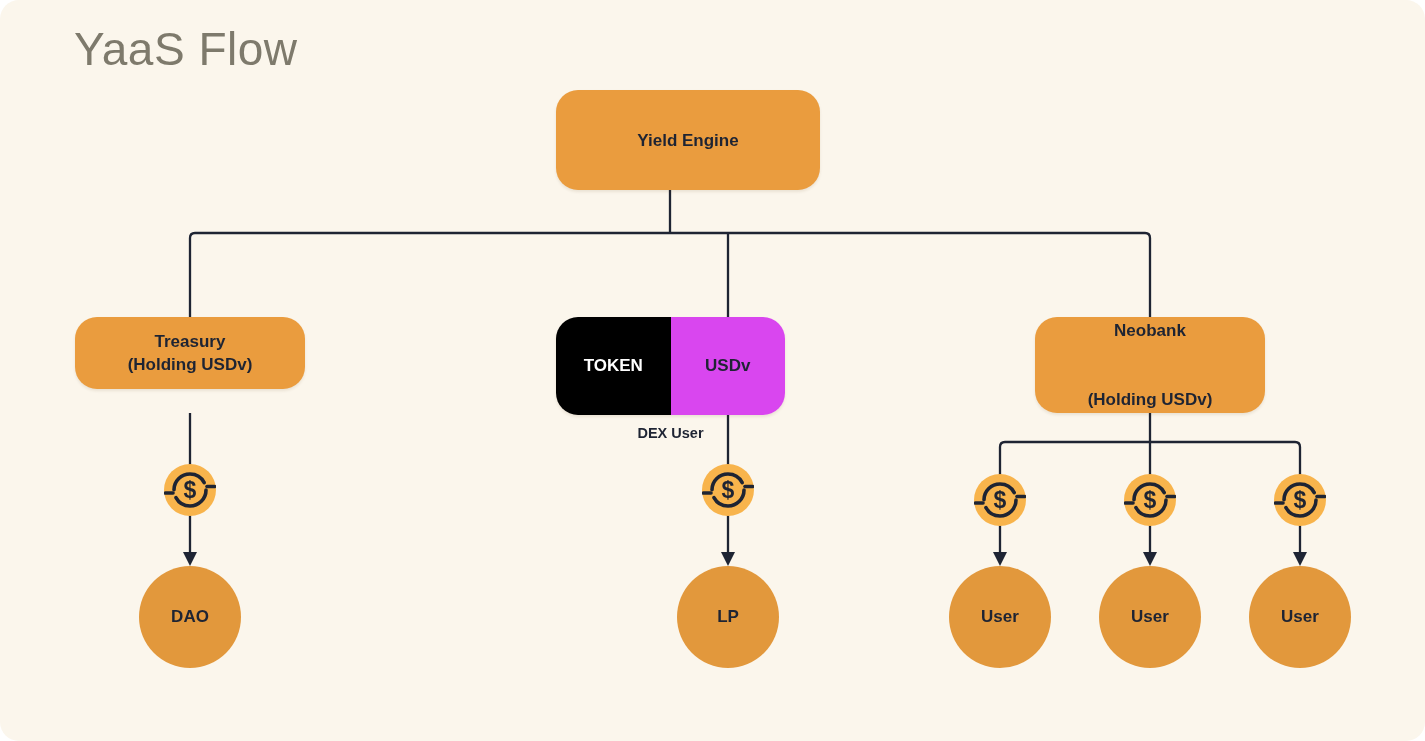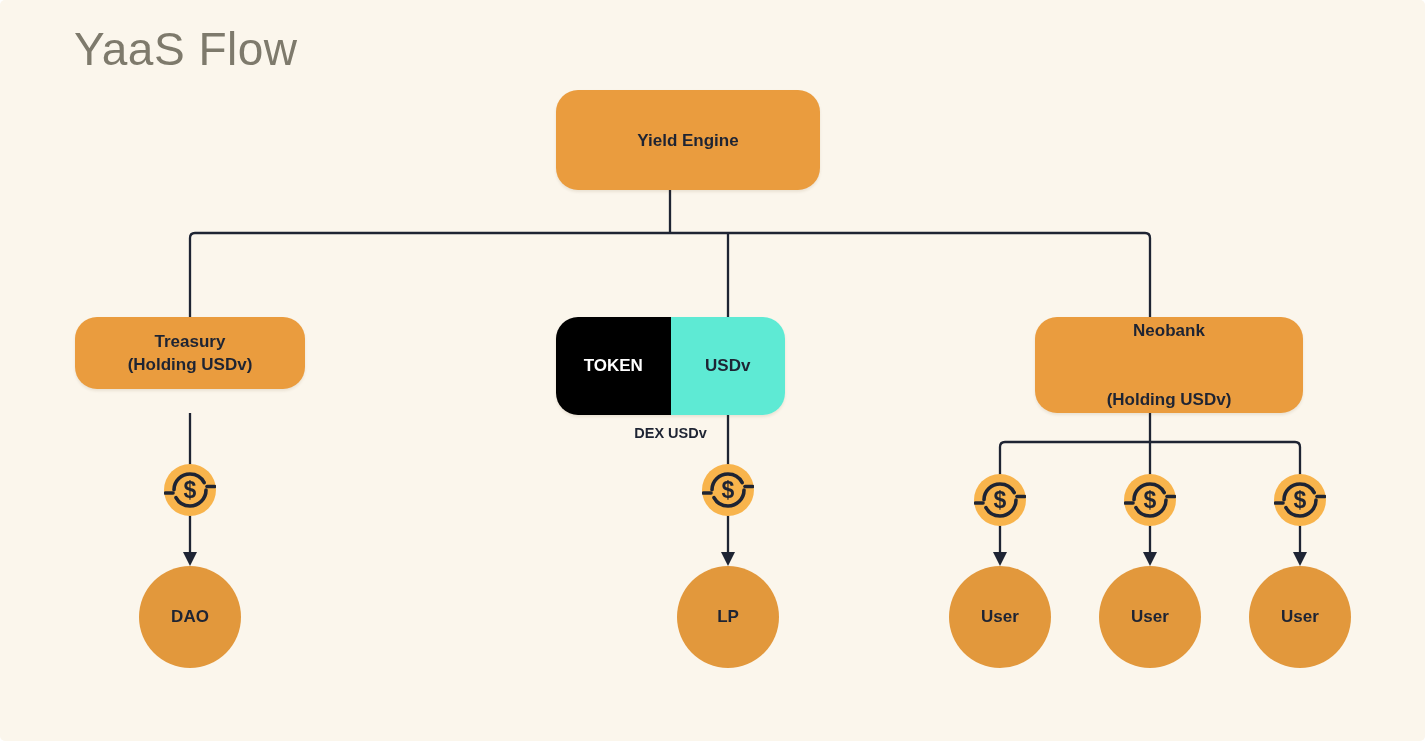--- a/index.html
+++ b/index.html
@@ -1,21 +1,21 @@
 <!DOCTYPE html>
 <html><head>
 <meta charset="utf-8">
 <style>
   html, body { margin: 0; padding: 0; background: #ffffff; }
   * { box-sizing: border-box; }
   #canvas {
     position: relative;
     width: 1425px; height: 741px;
     background: #FBF6EC;
-    border-radius: 5px;
+    border-radius: 19px;
     overflow: hidden;
     font-family: "Liberation Sans", "DejaVu Sans", sans-serif;
     color: #1E2433;
   }
   #page-title {
     position: absolute; left: 74px; top: 22px;
     font-size: 46px; font-weight: 500; color: #7E7A6C;
     letter-spacing: 0.5px;
   }
   svg.connectors { position: absolute; left: 0; top: 0; z-index: 1; }
@@ -26,35 +26,35 @@
     position: absolute; z-index: 2;
     background: #EA9C3E;
     border-radius: 22px;
     display: flex; flex-direction: column; align-items: center; justify-content: center;
     text-align: center;
     font-size: 17px; font-weight: 700; line-height: 23px;
     box-shadow: 0 2px 3px rgba(90,60,10,0.10);
   }
   #yield-engine { left: 556px; top: 90px; width: 264px; height: 100px; }
   #treasury    { left: 75px;  top: 317px; width: 230px; height: 72px; }
-  #neobank     { left: 1035px; top: 317px; width: 268px; height: 96px; gap: 46px; }
+  #neobank     { left: 1035px; top: 317px; width: 230px; height: 96px; gap: 46px; }
 
   #dex-pool-box {
     position: absolute; z-index: 2;
     left: 556px; top: 317px; width: 229px; height: 98px;
     display: flex;
     border-radius: 22px; overflow: hidden;
     box-shadow: 0 2px 3px rgba(90,60,10,0.10);
   }
   #dex-pool-box .half {
     flex: 1; display: flex; align-items: center; justify-content: center;
     font-size: 17px; font-weight: 700;
   }
   .half.token { background: #000000; color: #ffffff; }
-  .half.usdv  { background: #5eead4; color: #1E2433; }
+  .half.usdv  { background: #d946ef; color: #1E2433; }
   #dex-pool-caption {
     position: absolute; z-index: 2;
     left: 556px; top: 425px; width: 229px;
     text-align: center;
     font-size: 14.5px; font-weight: 700; color: #1E2433;
   }
 
   .node-circle {
     position: absolute; z-index: 2;
     width: 102px; height: 102px; border-radius: 50%;
@@ -108,21 +108,21 @@
   </div>
 
   <div id="dex-pool-box">
     <div class="half token">
       <span>TOKEN</span>
     </div>
     <div class="half usdv">
       <span>USDv</span>
     </div>
   </div>
-  <div id="dex-pool-caption">DEX USDv</div>
+  <div id="dex-pool-caption">DEX User</div>
 
   <div id="neobank" class="node-box">
     <span>Neobank</span>
     <span>(Holding USDv)</span>
   </div>
 
   <div id="circle-lp" class="node-circle">
     <span>LP</span>
   </div>
   <div id="circle-dao" class="node-circle">

